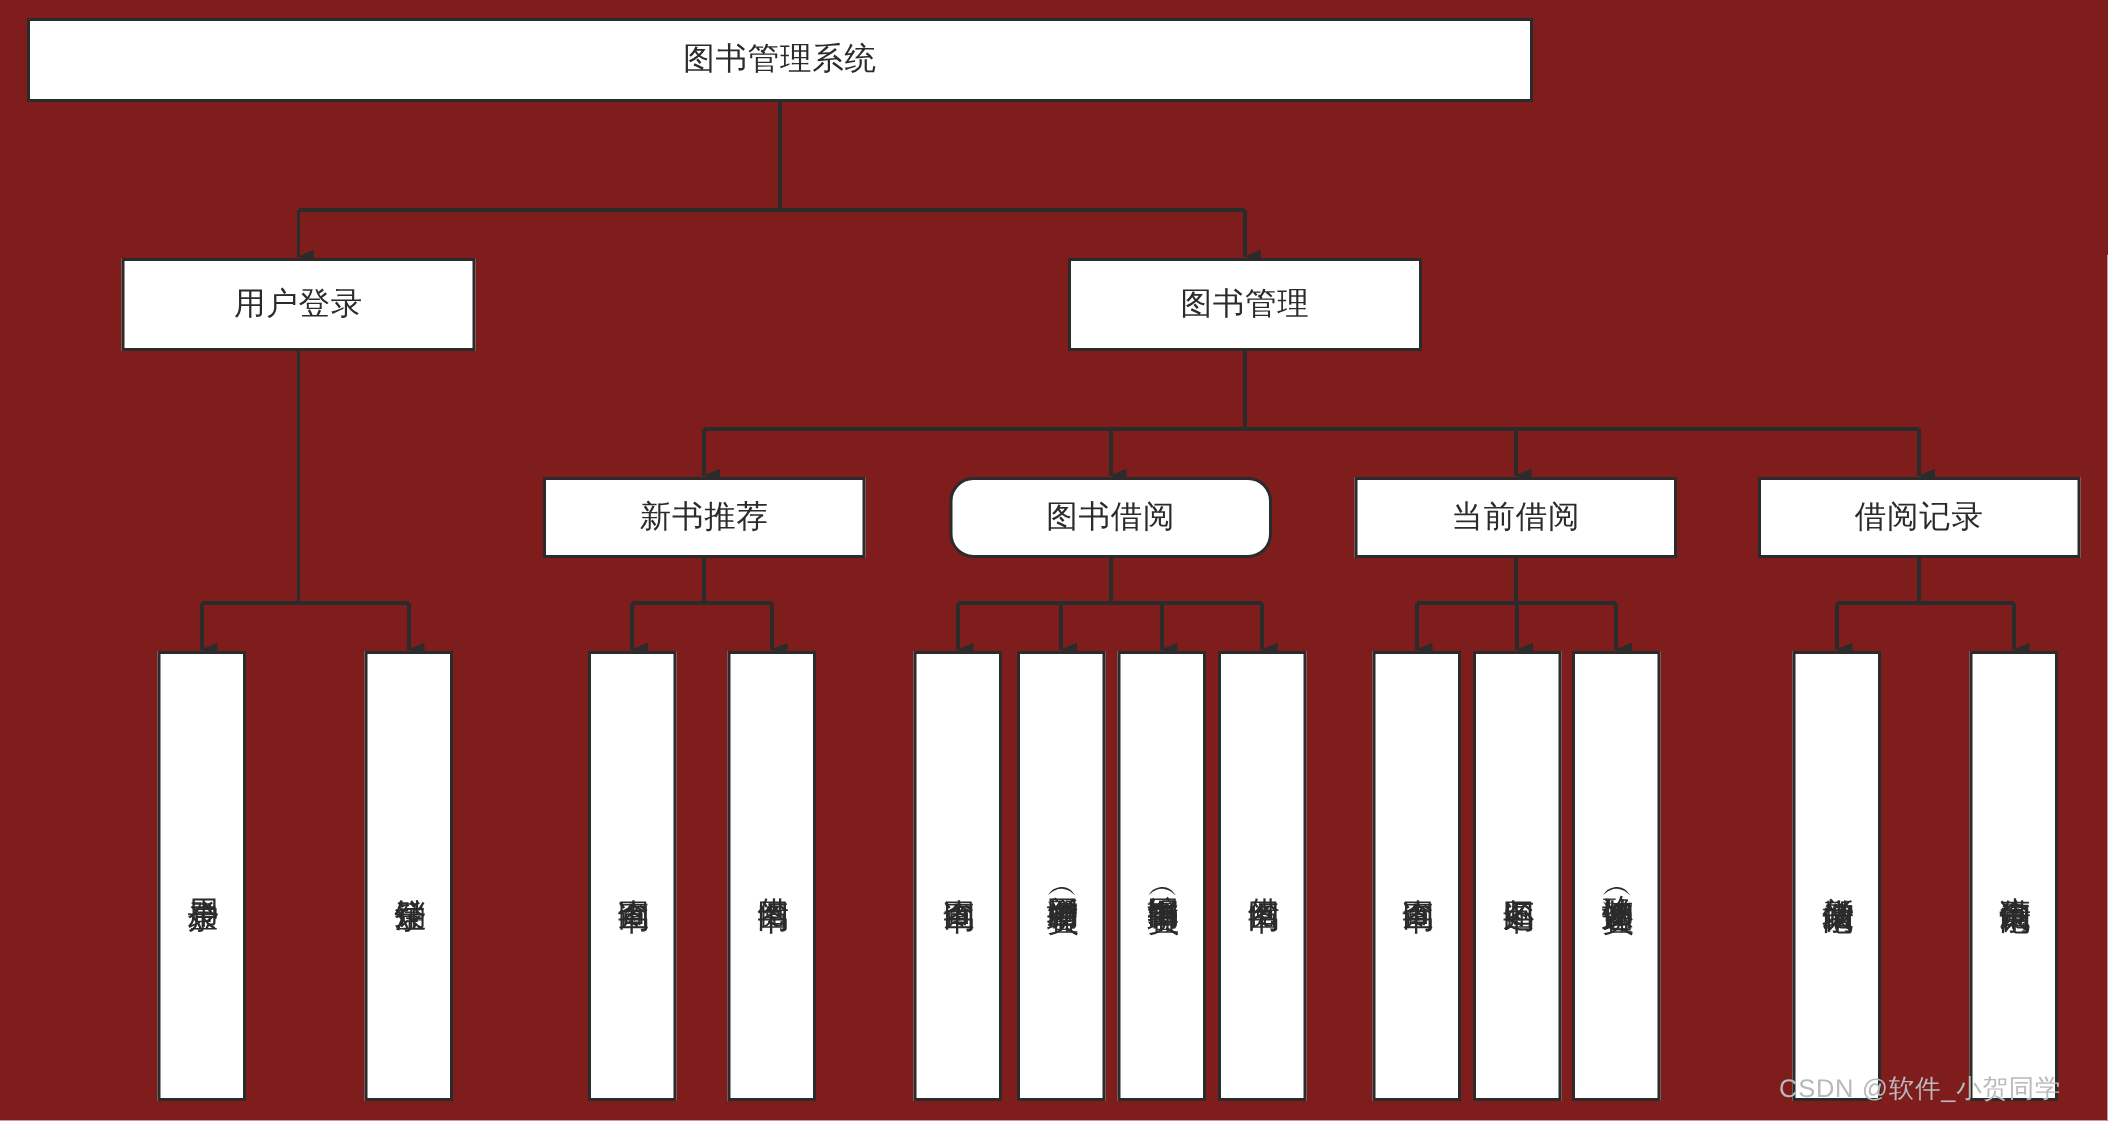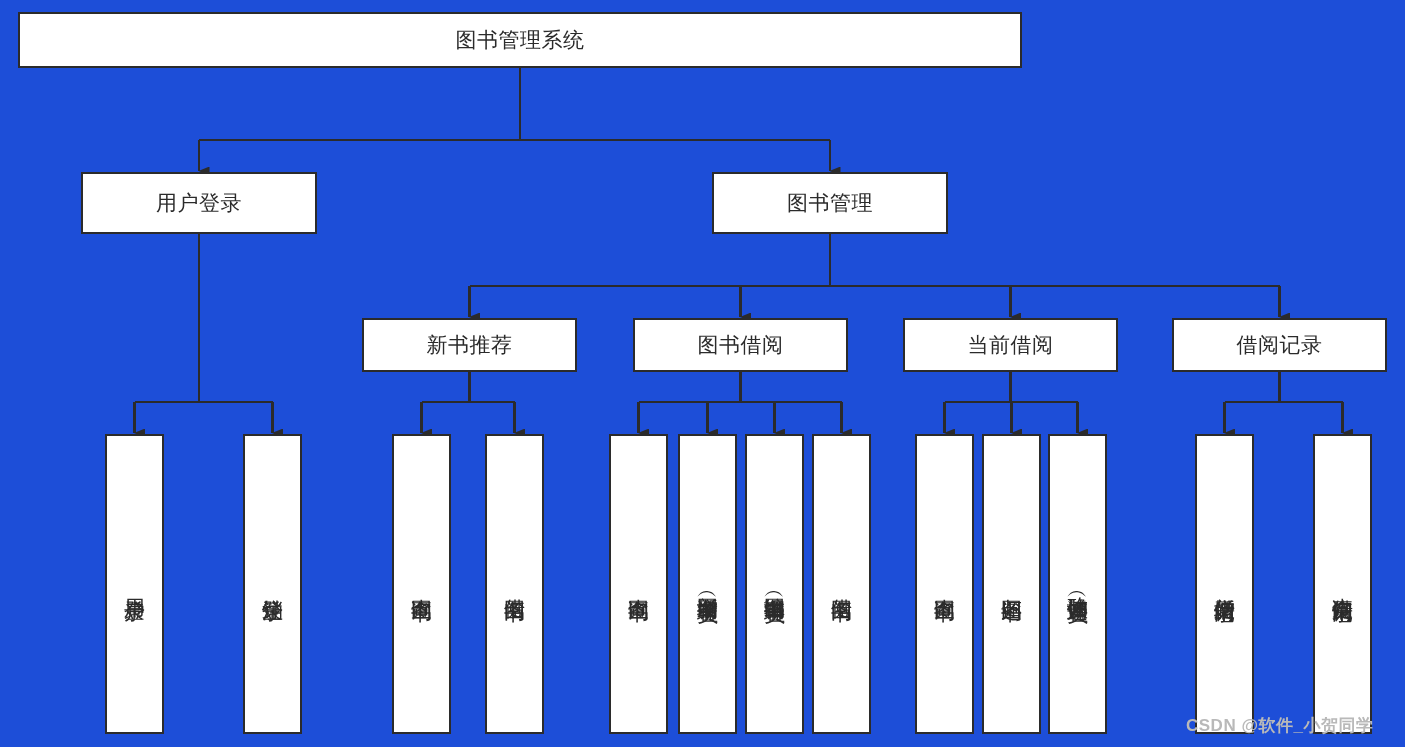--- a/index.html
+++ b/index.html
@@ -7,21 +7,21 @@
     padding: 0;
     background: #ffffff;
   }
   body {
     font-family: "Liberation Sans", "DejaVu Sans", sans-serif;
   }
   #canvas {
     position: relative;
     width: 1405px;
     height: 747px;
-    background: #1d4ed8;
+    background: #7f1d1d;
     overflow: hidden;
   }
   svg#wires {
     position: absolute;
     left: 0;
     top: 0;
     width: 1405px;
     height: 747px;
   }
   .node {
@@ -54,21 +54,20 @@
   }
   .watermark {
     position: absolute;
     left: 1186px;
     top: 714px;
     font-size: 17px;
     color: #b9b9b9;
     letter-spacing: 0.5px;
     white-space: nowrap;
     z-index: 5;
-    font-weight: bold;
   }
 </style>
 </head>
 <body>
 
 <div id="canvas">
 
   <svg id="wires" viewBox="0 0 1405 747">
     <defs>
       <marker id="arrowhead" markerWidth="9" markerHeight="11" refX="4.5" refY="10.5" orient="auto" markerUnits="userSpaceOnUse">
@@ -119,21 +118,21 @@
   <div class="node horiz" id="n-user_login" style="left: 81px; top: 172px; width: 236px; height: 62px;">
     <span class="lbl">用户登录</span>
   </div>
   <div class="node horiz" id="n-new_book_rec" style="left: 362px; top: 318px; width: 215px; height: 54px;">
     <span class="lbl">新书推荐</span>
   </div>
 
   <div class="node horiz" id="n-book_manage" style="left: 712px; top: 172px; width: 236px; height: 62px;">
     <span class="lbl">图书管理</span>
   </div>
-  <div class="node horiz" id="n-book_borrow" style="left: 633px; top: 318px; width: 215px; height: 54px;">
+  <div class="node horiz" id="n-book_borrow" style="left: 633px; top: 318px; width: 215px; height: 54px; border-radius: 16px;">
     <span class="lbl">图书借阅</span>
   </div>
   <div class="node horiz" id="n-current_borrow" style="left: 903px; top: 318px; width: 215px; height: 54px;">
     <span class="lbl">当前借阅</span>
   </div>
   <div class="node horiz" id="n-borrow_record" style="left: 1172px; top: 318px; width: 215px; height: 54px; justify-content: center;">
     <span class="lbl">借阅记录</span>
   </div>
 
   <div class="node vert" id="n-leaf_user_login" style="left: 105px; top: 434px; width: 59px; height: 300px;">

